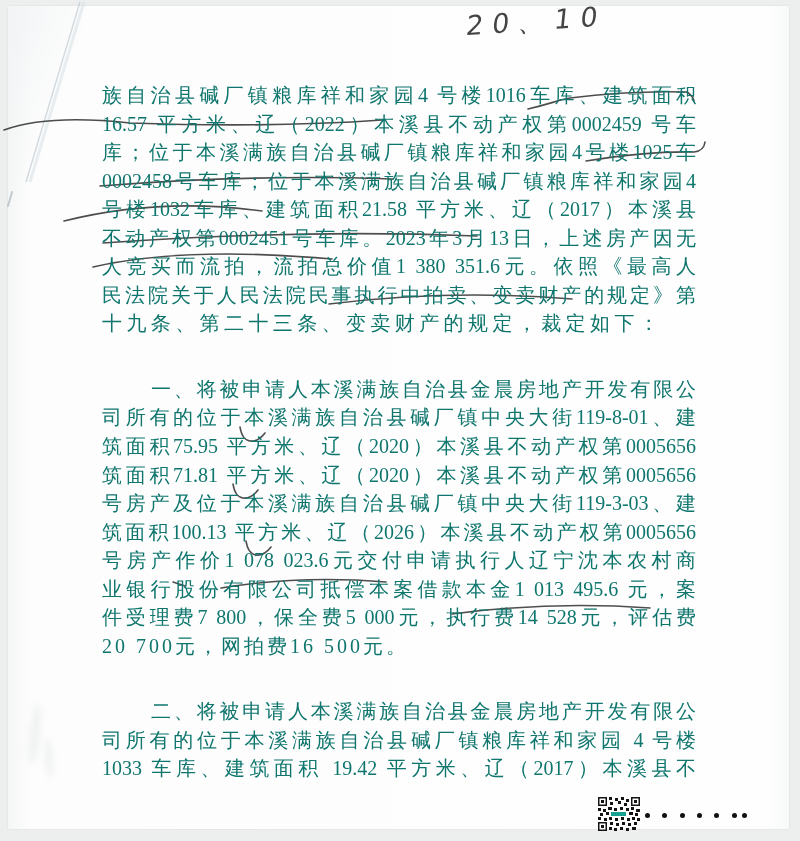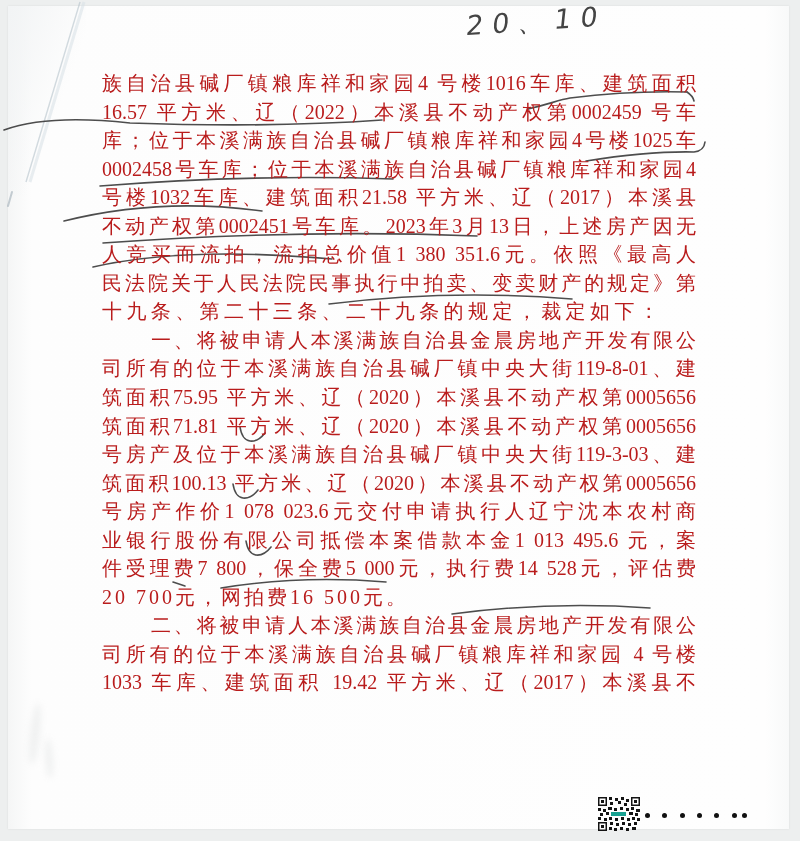--- a/index.html
+++ b/index.html
@@ -14,30 +14,30 @@
     position:absolute;left:8px;top:6px;right:11px;bottom:12px;
     background:linear-gradient(90deg,#f5f6f6 0,#fdfdfd 3%,#fefefe 97%,#f8f9f9 100%);
     box-shadow:0 0 2px rgba(0,0,0,.08);
   }
   .fold-triangle{
     position:absolute;left:8px;top:6px;width:78px;height:190px;
     background:linear-gradient(110deg,#f2f4f5 0%,rgba(255,255,255,0) 60%);
     pointer-events:none;
   }
   .textblock{
-    position:absolute;left:102px;top:69px;width:594px;
-    font-size:20px;line-height:28.55px;color:#b91c1c;
+    position:absolute;left:102px;top:81px;width:594px;
+    font-size:20px;line-height:28.55px;color:#0f766e;
     font-weight:500;
   }
   .ln{
     display:block;height:28.55px;white-space:nowrap;
     text-align:justify;
   }
   .jst{text-align-last:justify;white-space:normal;}
-  .ind{text-indent:49px;text-align-last:justify;white-space:normal;}
+  .ind{text-indent:49px;text-align-last:justify;white-space:normal;margin-top:37px;}
   .end{text-align-last:left;letter-spacing:4.4px;}
   .end2{text-align-last:left;letter-spacing:3px;}
   .handwriting{
     position:absolute;left:468px;top:8px;
     font-family:"DejaVu Sans",sans-serif;
     font-size:27px;color:#2b2b2b;opacity:.88;
     letter-spacing:9px;
     transform:rotate(-4deg) skewX(-10deg);
     transform-origin:left top;
   }
@@ -87,27 +87,27 @@
 
   <div class="textblock">
     <div class="ln jst">族自治县碱厂镇粮库祥和家园4 号楼1016车库、建筑面积</div>
     <div class="ln jst">16.57 平方米、辽（2022）本溪县不动产权第0002459 号车</div>
     <div class="ln jst">库；位于本溪满族自治县碱厂镇粮库祥和家园4号楼1025车</div>
     <div class="ln jst">0002458号车库；位于本溪满族自治县碱厂镇粮库祥和家园4</div>
     <div class="ln jst">号楼1032车库、建筑面积21.58 平方米、辽（2017）本溪县</div>
     <div class="ln jst">不动产权第0002451号车库。2023年3月13日，上述房产因无</div>
     <div class="ln jst">人竞买而流拍，流拍总价值1 380 351.6元。依照《最高人</div>
     <div class="ln jst">民法院关于人民法院民事执行中拍卖、变卖财产的规定》第</div>
-    <div class="ln end">十九条、第二十三条、二十九条的规定，裁定如下：</div>
+    <div class="ln end">十九条、第二十三条、变卖财产的规定，裁定如下：</div>
     <div class="ln ind">一、将被申请人本溪满族自治县金晨房地产开发有限公</div>
     <div class="ln jst">司所有的位于本溪满族自治县碱厂镇中央大街119-8-01、建</div>
     <div class="ln jst">筑面积75.95 平方米、辽（2020）本溪县不动产权第0005656</div>
     <div class="ln jst">筑面积71.81 平方米、辽（2020）本溪县不动产权第0005656</div>
     <div class="ln jst">号房产及位于本溪满族自治县碱厂镇中央大街119-3-03、建</div>
-    <div class="ln jst">筑面积100.13 平方米、辽（2020）本溪县不动产权第0005656</div>
+    <div class="ln jst">筑面积100.13 平方米、辽（2026）本溪县不动产权第0005656</div>
     <div class="ln jst">号房产作价1 078 023.6元交付申请执行人辽宁沈本农村商</div>
     <div class="ln jst">业银行股份有限公司抵偿本案借款本金1 013 495.6 元，案</div>
     <div class="ln jst">件受理费7 800，保全费5 000元，执行费14 528元，评估费</div>
     <div class="ln end2">20 700元，网拍费16 500元。</div>
     <div class="ln ind">二、将被申请人本溪满族自治县金晨房地产开发有限公</div>
     <div class="ln jst">司所有的位于本溪满族自治县碱厂镇粮库祥和家园 4 号楼</div>
     <div class="ln jst">1033 车库、建筑面积 19.42 平方米、辽（2017）本溪县不</div>
   </div>
 
   <div class="smudge sm1"></div>

